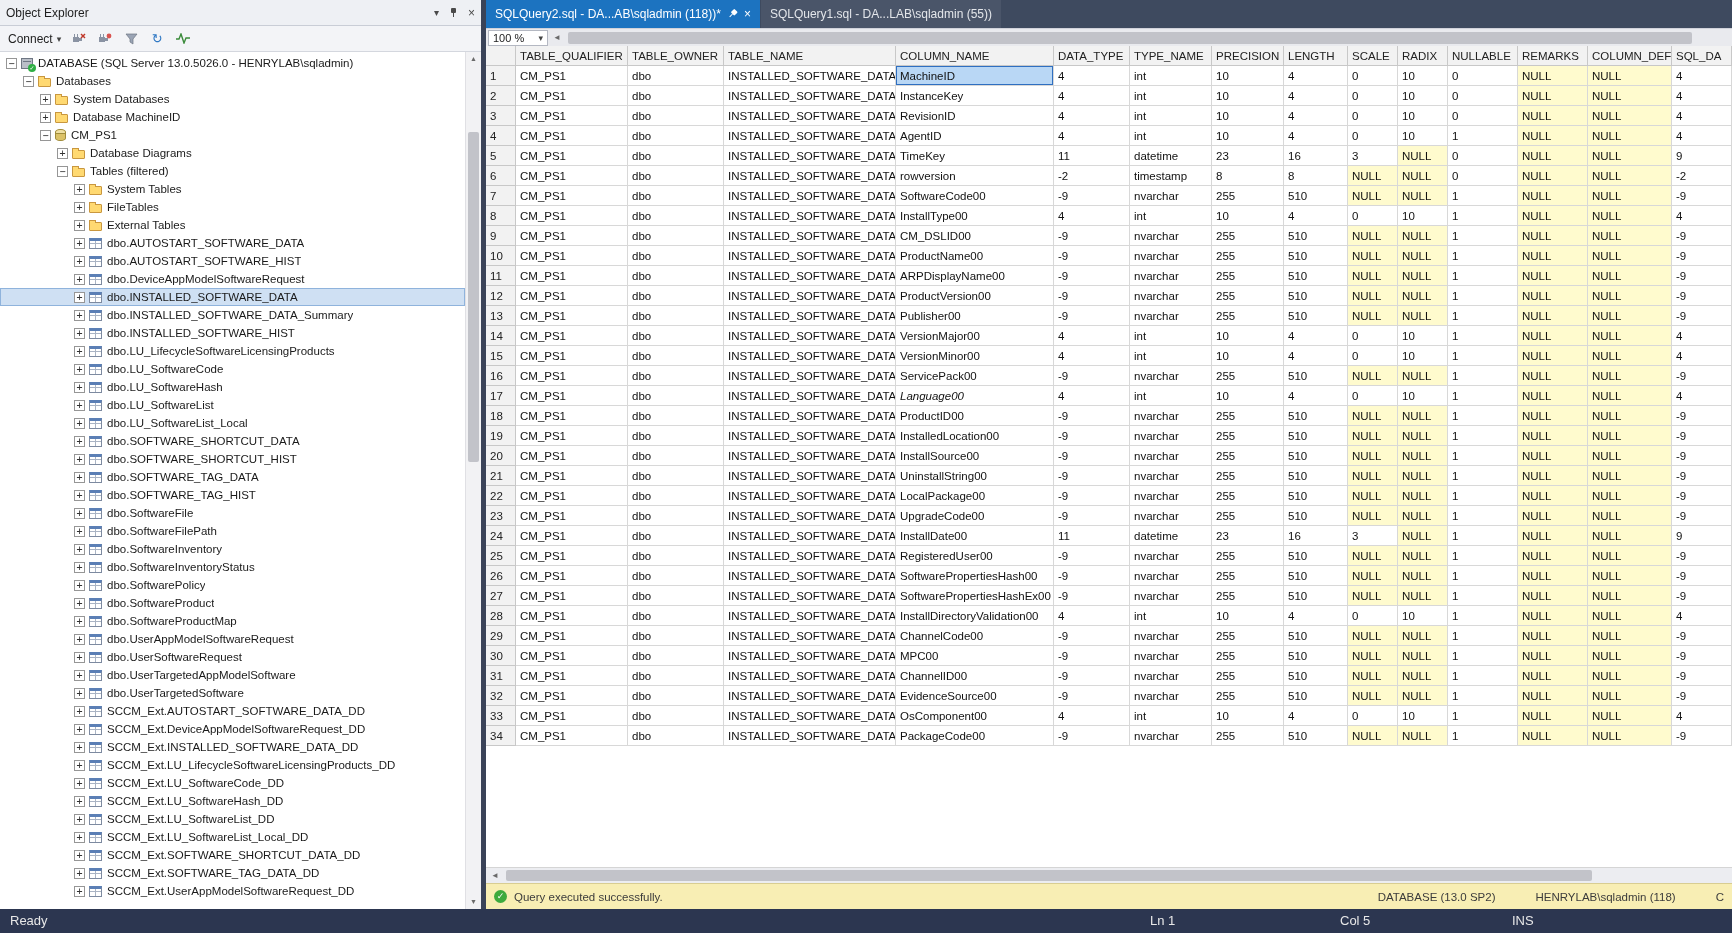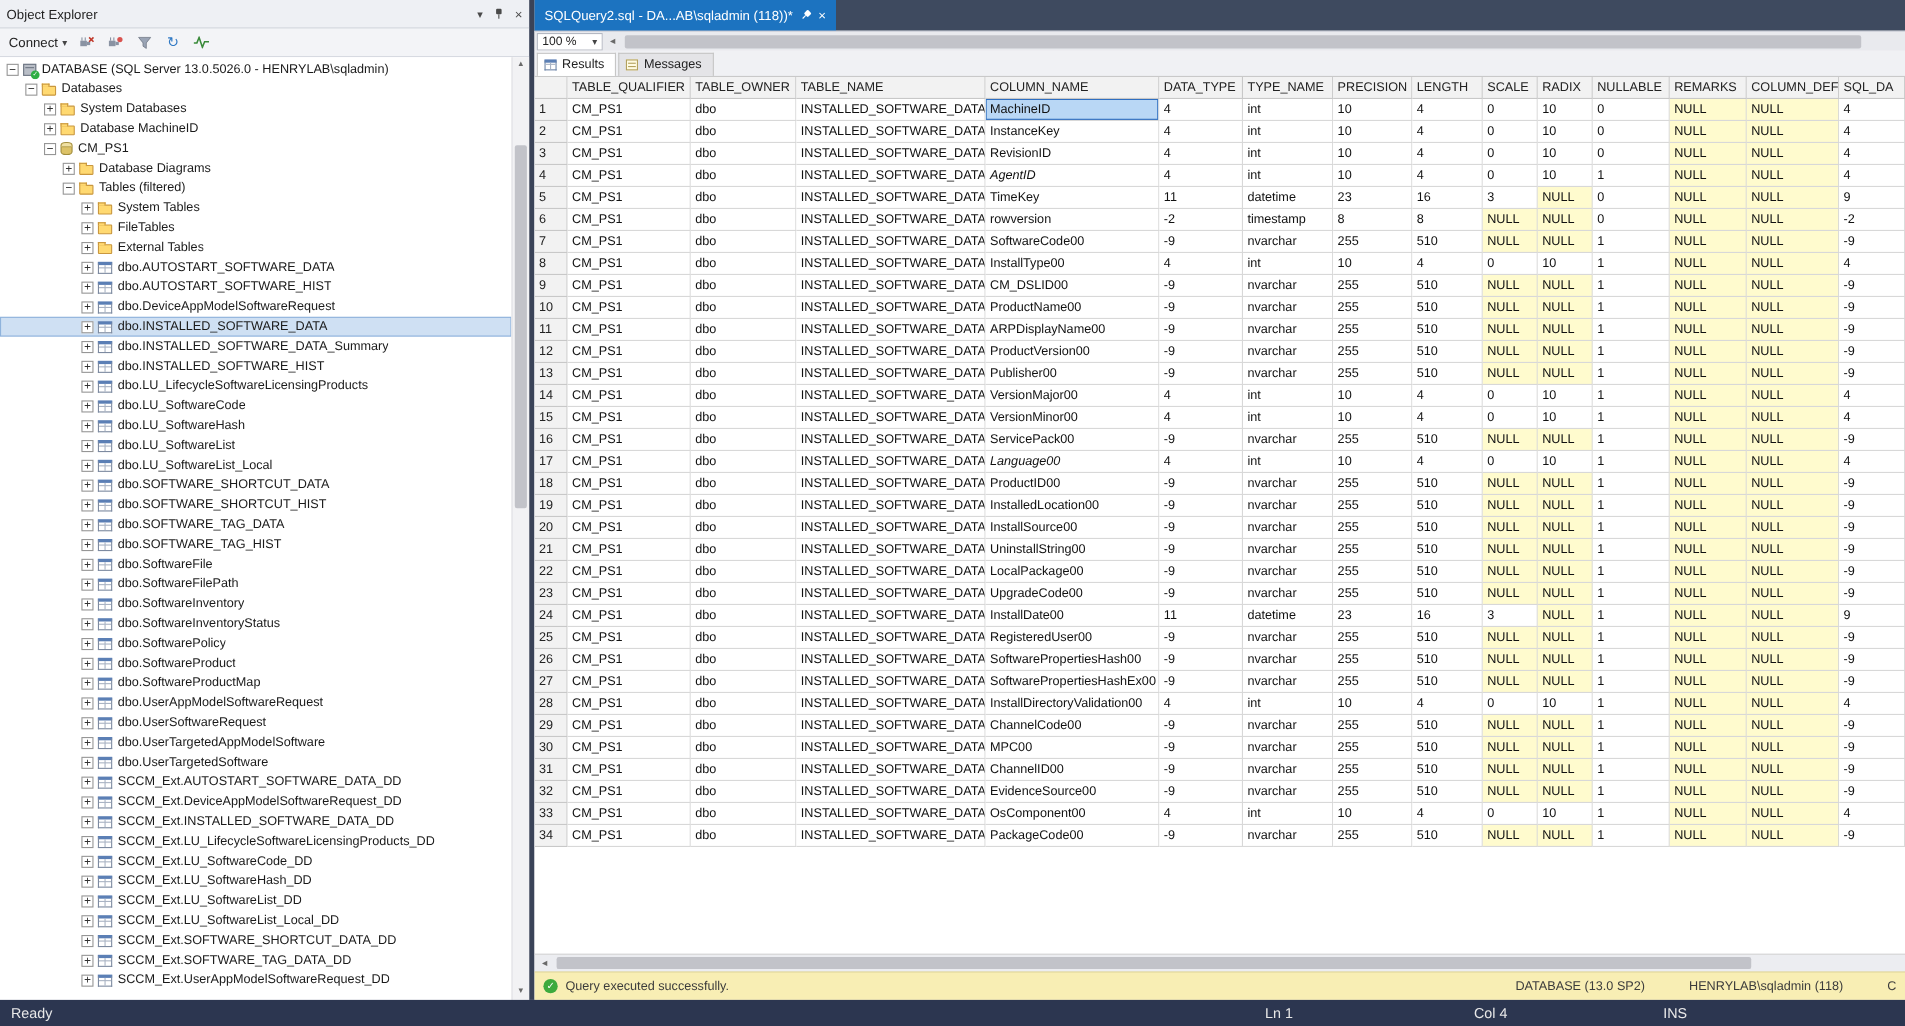--- a/index.html
+++ b/index.html
@@ -399,44 +399,37 @@
       </div>
     </div>
 
     <div class="right-panel">
       <div class="tabstrip">
           <div class="doc-tab active">
             <span>SQLQuery2.sql - DA...AB\sqladmin (118))*</span>
             <span class="pin-icon"></span>
             <span class="tab-close">×</span>
           </div>
+          <div class="doc-tab">
+            <span>SQLQuery1.sql - DA...LAB\sqladmin (55))</span>
+          </div>
         </div>
 
 
       <div class="editor-scrollrow">
         <div class="zoom-box">
           <span>100 %</span>
           <span class="caret">▾</span>
         </div>
         <div class="hscroll">
           <span class="sb-arr">◄</span>
           <div class="sb-thumb" style="left:20px; right:40px;"></div>
         </div>
       </div>
 
-      <div class="results-tabs">
-        <div class="rtab active">
-          <span class="results-grid-icon"></span>
-          <span>Results</span>
-        </div>
-        <div class="rtab">
-          <span class="messages-icon"></span>
-          <span>Messages</span>
-        </div>
-      </div>
 
       <div class="grid">
         <div class="grid-header">
             <div class="gh-cell" style="width: 30px;"></div>
             <div class="gh-cell" style="width: 112px;">TABLE_QUALIFIER</div>
             <div class="gh-cell" style="width: 96px;">TABLE_OWNER</div>
             <div class="gh-cell" style="width: 172px;">TABLE_NAME</div>
             <div class="gh-cell" style="width: 158px;">COLUMN_NAME</div>
             <div class="gh-cell" style="width: 76px;">DATA_TYPE</div>
             <div class="gh-cell" style="width: 82px;">TYPE_NAME</div>
@@ -499,21 +492,21 @@
               <div class="g-cell" style="width: 70px;">0</div>
               <div class="g-cell nullv" style="width: 70px;">NULL</div>
               <div class="g-cell nullv" style="width: 84px;">NULL</div>
               <div class="g-cell" style="width: 60px;">4</div>
             </div>
             <div class="grid-row">
               <div class="g-cell rownum" style="width: 30px;">4</div>
               <div class="g-cell" style="width: 112px;">CM_PS1</div>
               <div class="g-cell" style="width: 96px;">dbo</div>
               <div class="g-cell" style="width: 172px;">INSTALLED_SOFTWARE_DATA</div>
-              <div class="g-cell" style="width: 158px; font-style: italic;">AgentID</div>
+              <div class="g-cell" style="width: 158px;">AgentID</div>
               <div class="g-cell" style="width: 76px;">4</div>
               <div class="g-cell" style="width: 82px;">int</div>
               <div class="g-cell" style="width: 72px;">10</div>
               <div class="g-cell" style="width: 64px;">4</div>
               <div class="g-cell" style="width: 50px;">0</div>
               <div class="g-cell" style="width: 50px;">10</div>
               <div class="g-cell" style="width: 70px;">1</div>
               <div class="g-cell nullv" style="width: 70px;">NULL</div>
               <div class="g-cell nullv" style="width: 84px;">NULL</div>
               <div class="g-cell" style="width: 60px;">4</div>
@@ -1044,16 +1037,16 @@
           <span class="ybar-seg">HENRYLAB\sqladmin (118)</span>
           <span class="ybar-seg clip">C</span>
         </span>
       </div>
     </div>
   </div>
 
   <div class="statusbar">
     <span class="sb-ready">Ready</span>
     <span class="sb-ln">Ln 1</span>
-    <span class="sb-col">Col 4</span>
+    <span class="sb-col">Col 5</span>
     <span class="sb-ins">INS</span>
   </div>
 </div>
 
 </body></html>

